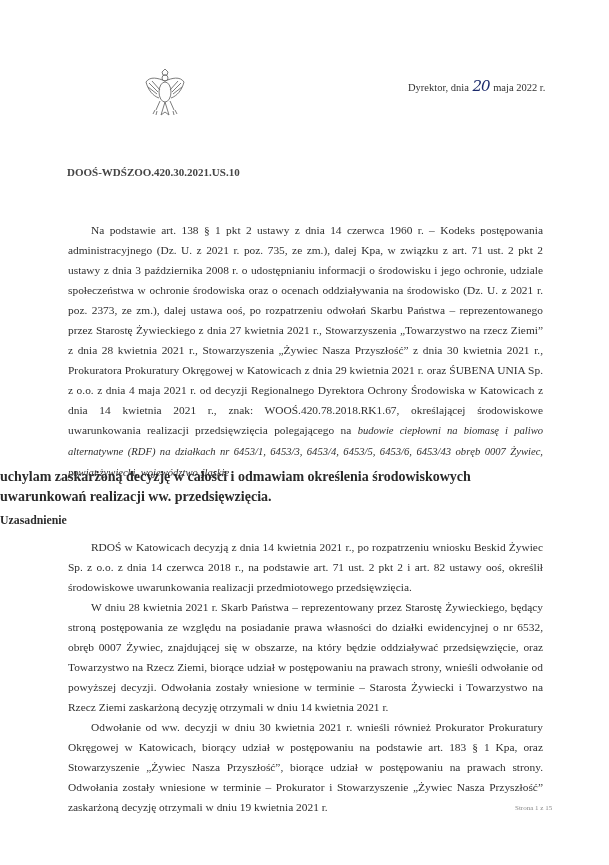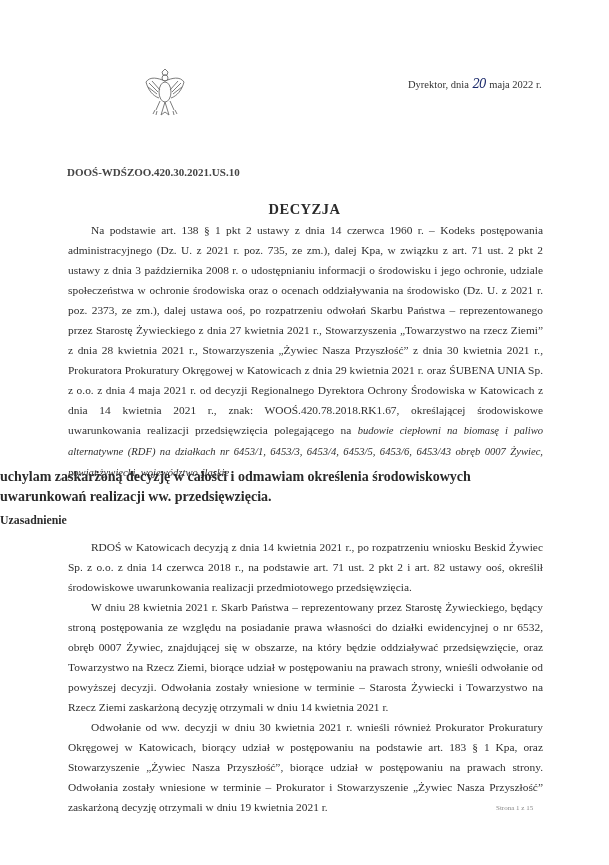--- a/index.html
+++ b/index.html
@@ -1,32 +1,32 @@
 <!DOCTYPE html>
 <html><head>
 <meta charset="utf-8">
 <style>
   html, body { margin: 0; padding: 0; background: #ffffff; }
   body { width: 609px; height: 865px; position: relative; overflow: hidden;
          font-family: "Liberation Serif", "DejaVu Serif", serif; color: #2a2a2a; }
   .page { position: absolute; left: 0; top: 0; width: 609px; height: 865px; background: #fff; }
   .date-line { position: absolute; left: 408px; top: 77px; font-size: 10.5px; color: #333; }
-  .date-line .hand { font-family: "DejaVu Serif", serif; font-style: italic; font-size: 12px; color: #1b2a6b; letter-spacing: -1px; margin: 0 1px; }
+  .date-line .hand { font-family: "DejaVu Serif", serif; font-style: italic; font-size: 15px; color: #1b2a6b; letter-spacing: -1px; margin: 0 1px; }
   .emblem { position: absolute; left: 144px; top: 68px; width: 42px; height: 50px; }
   .org { position: absolute; left: 67px; top: 118px; font-size: 17.5px; font-weight: bold; color: #2b2b2b; line-height: 20px; font-variant: small-caps; letter-spacing: 0.2px; }
   .ref { position: absolute; left: 67px; top: 166px; font-size: 11px; color: #444; font-weight: bold; }
   .title { position: absolute; left: 0; width: 609px; top: 201px; text-align: center; font-size: 14.5px; font-weight: bold; color: #2b2b2b; letter-spacing: 0.5px; }
   .body { position: absolute; left: 68px; width: 475px; font-size: 11.4px; line-height: 20px; color: #2f2f2f; text-align: justify; }
   .body p { margin: 0; text-indent: 23px; }
   .p1 { top: 220px; }
   .dec { position: absolute; left: 0; width: 535px; top: 467px; text-align: left; font-size: 14px; font-weight: bold; line-height: 20px; color: #2b2b2b; }
   .uz { position: absolute; left: 0; width: 608px; top: 513px; text-align: left; font-size: 11.8px; font-weight: bold; color: #2b2b2b; }
   .p2 { top: 537px; }
   .it { font-style: italic; font-size: 10.6px; }
-  .footer { position: absolute; left: 496px; top: 804px; font-size: 7px; color: #888; }
+  .footer { position: absolute; left: 515px; top: 804px; font-size: 7px; color: #888; }
 </style>
 </head>
 <body>
 
 <div class="page">
 
   <div class="date-line">
     <span>Dyrektor, dnia</span>
     <span class="hand">20</span>
     <span>maja 2022 r.</span>
@@ -47,21 +47,20 @@
         <path d="M11 42 L9 46 M13 43 L12 47 M31 42 L33 46 M29 43 L30 47"></path>
       </g>
     </svg>
   </div>
 
   <div class="org">
   </div>
 
   <div class="ref">DOOŚ-WDŚZOO.420.30.2021.US.10</div>
 
-  <div class="title">DECYZJA</div>
 
   <div class="body p1">
     <p><span>Na podstawie art. 138 § 1 pkt 2 ustawy z dnia 14 czerwca 1960 r. – Kodeks postępowania administracyjnego (Dz. U. z 2021 r. poz. 735, ze zm.), dalej Kpa, w związku z art. 71 ust. 2 pkt 2 ustawy z dnia 3 października 2008 r. o udostępnianiu informacji o środowisku i jego ochronie, udziale społeczeństwa w ochronie środowiska oraz o ocenach oddziaływania na środowisko (Dz. U. z 2021 r. poz. 2373, ze zm.), dalej ustawa ooś, po rozpatrzeniu odwołań Skarbu Państwa – reprezentowanego przez Starostę Żywieckiego z dnia 27 kwietnia 2021 r., Stowarzyszenia „Towarzystwo na rzecz Ziemi” z dnia 28 kwietnia 2021 r., Stowarzyszenia „Żywiec Nasza Przyszłość” z dnia 30 kwietnia 2021 r., Prokuratora Prokuratury Okręgowej w Katowicach z dnia 29 kwietnia 2021 r. oraz ŚUBENA UNIA Sp. z o.o. z dnia 4 maja 2021 r. od decyzji Regionalnego Dyrektora Ochrony Środowiska w Katowicach z dnia 14 kwietnia 2021 r., znak: WOOŚ.420.78.2018.RK1.67, określającej środowiskowe uwarunkowania realizacji przedsięwzięcia polegającego na </span><span class="it">budowie ciepłowni na biomasę i paliwo alternatywne (RDF) na działkach nr 6453/1, 6453/3, 6453/4, 6453/5, 6453/6, 6453/43 obręb 0007 Żywiec, powiat żywiecki, województwo śląskie</span></p>
   </div>
 
   <div class="dec">
     <div>uchylam zaskarżoną decyzję w całości i odmawiam określenia środowiskowych</div>
     <div>uwarunkowań realizacji ww. przedsięwzięcia.</div>
   </div>
 

